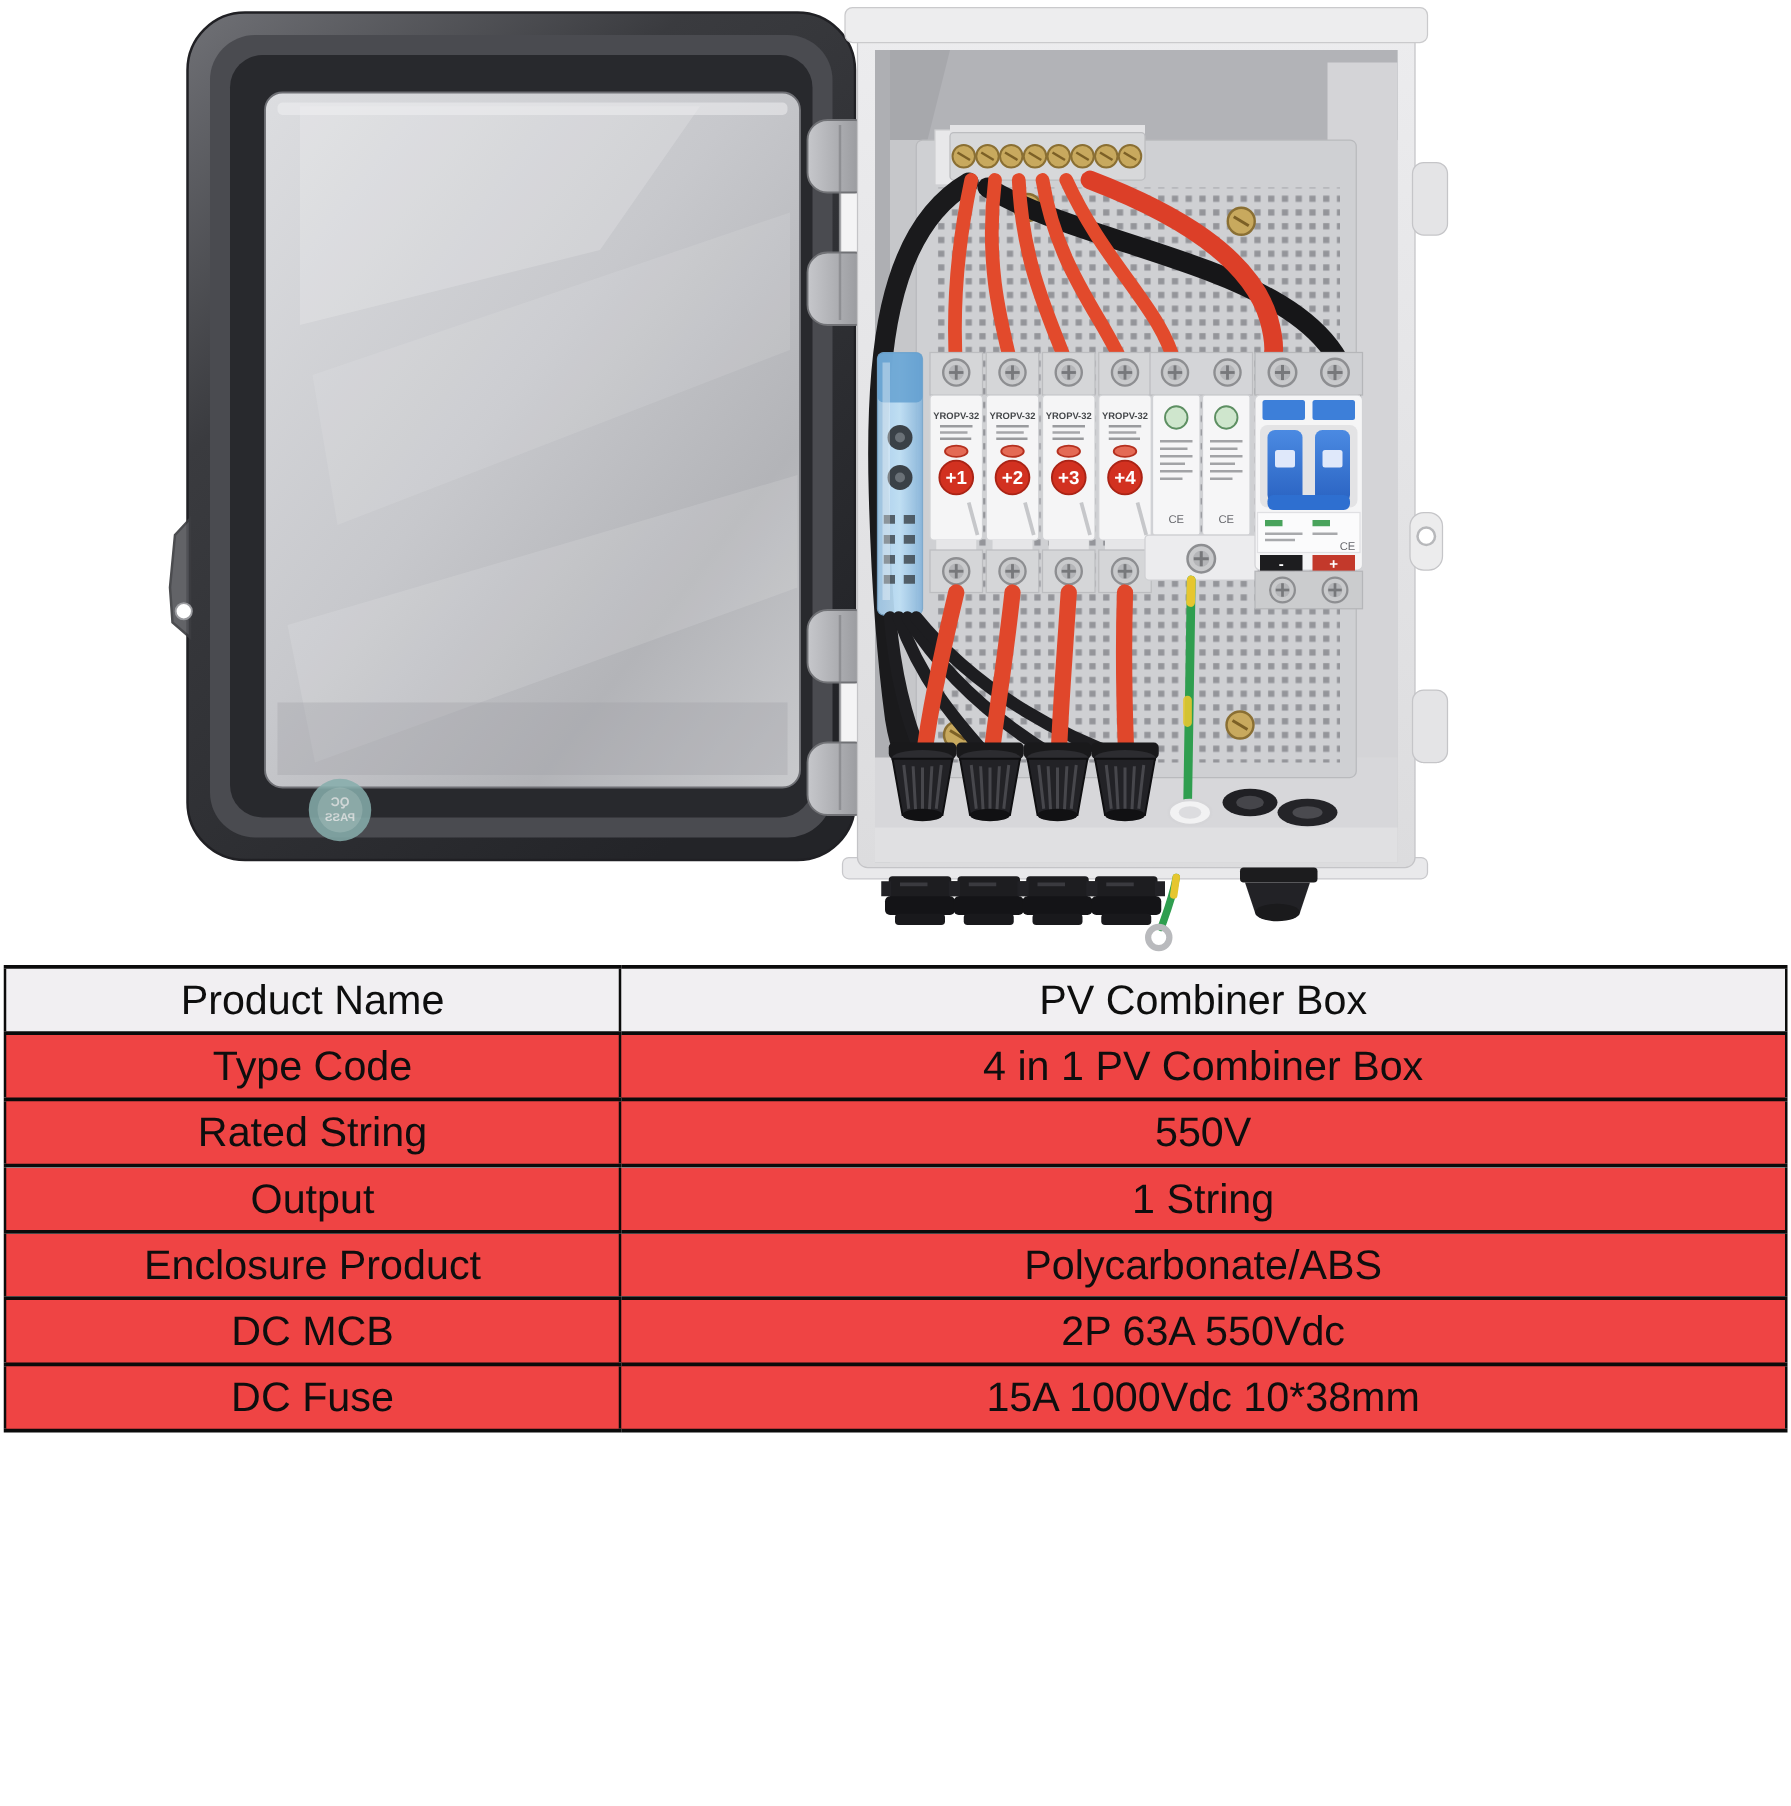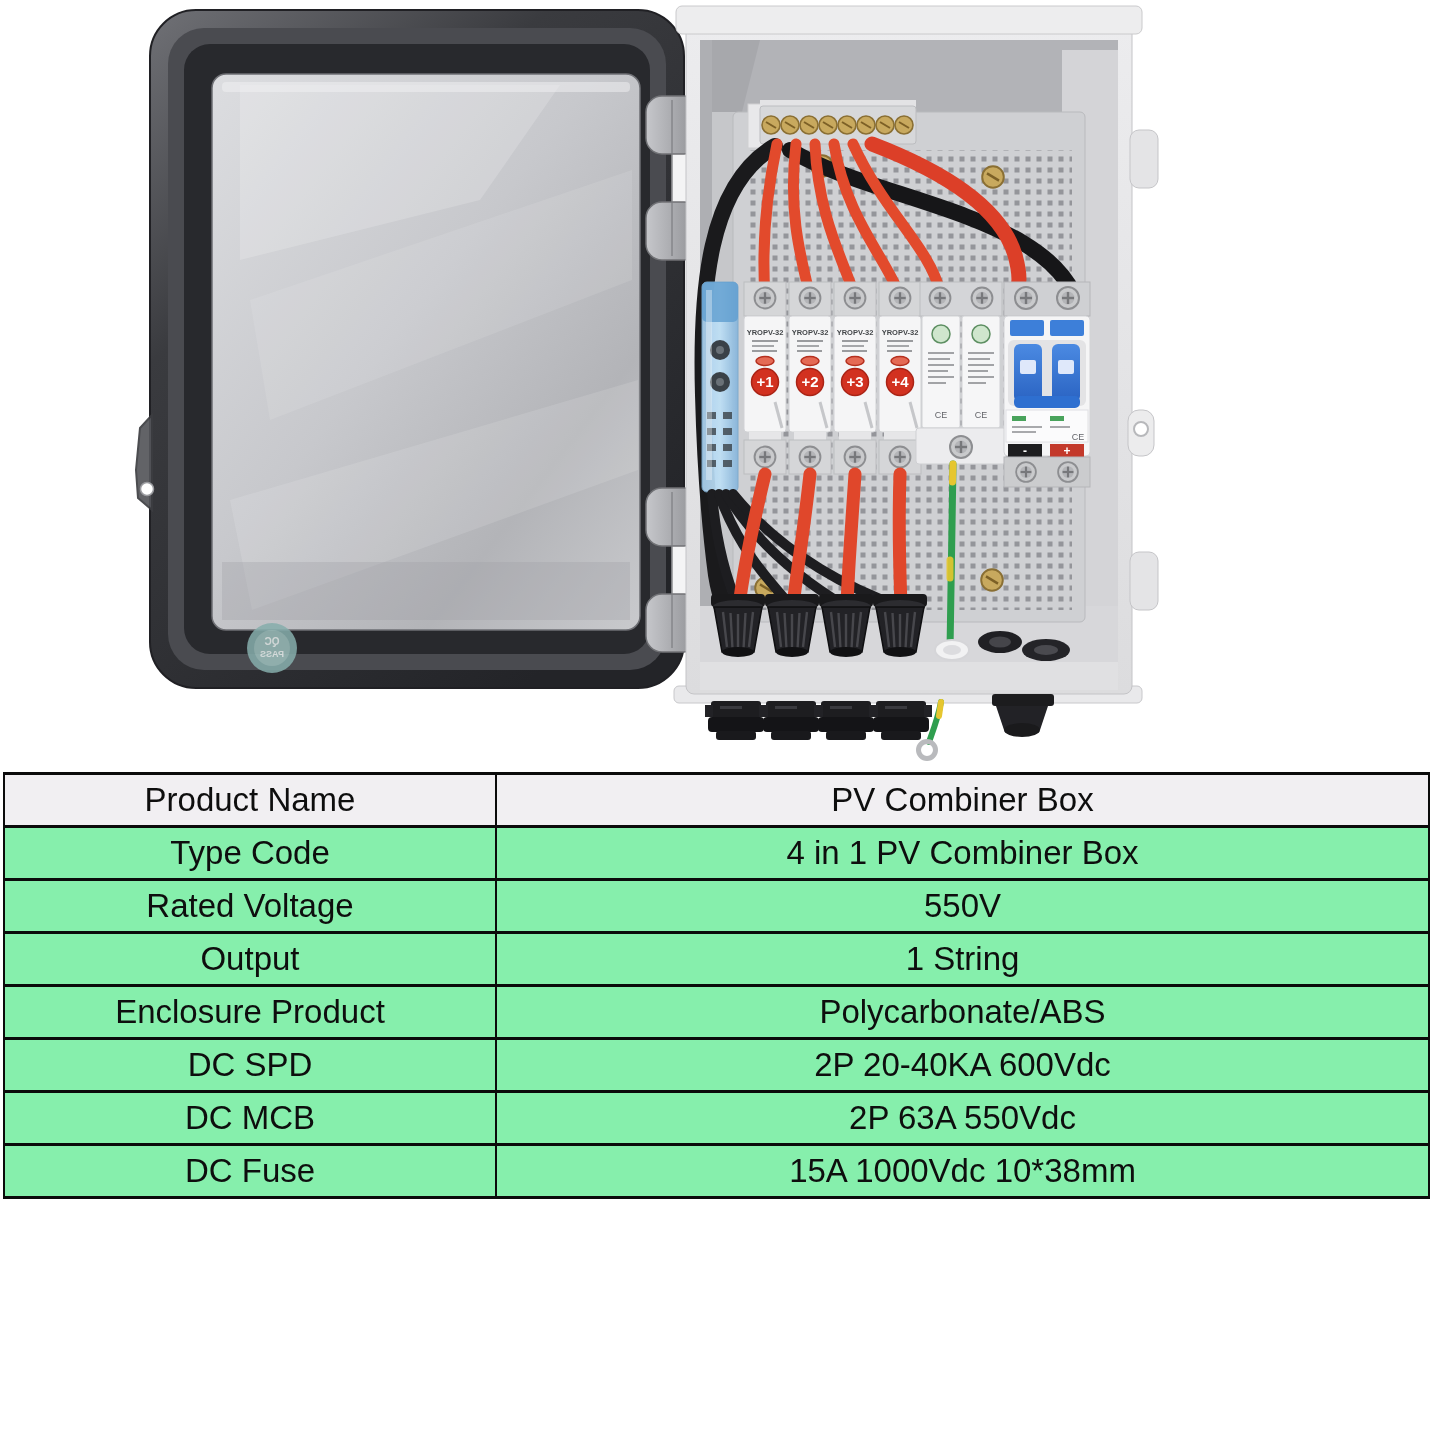--- a/index.html
+++ b/index.html
@@ -9,21 +9,21 @@
   .spec-wrap{width:1427px;margin:0 3px;border-radius:30px;}
   table.spec-table{width:100%;border-collapse:collapse;table-layout:fixed;}
   table.spec-table td{
     border-left:2px solid #0b0b0b;border-right:2px solid #0b0b0b;
     border-top:3px solid #0b0b0b;border-bottom:3px solid #0b0b0b;
     height:50px;text-align:center;vertical-align:middle;
     font-size:33px;color:#0e0e0e;padding:0;white-space:nowrap;overflow:hidden;
   }
   td.label-col{width:490px;}
   tr.row-head td{background:#f1eff2;}
-  tr.row-green td{background:#86efac;}
+  tr.row-green td{background:#ef4444;}
   .svg-text{font-family:"Liberation Sans", sans-serif;}
 </style>
 </head>
 <body>
 
 <div class="photo-area">
 <svg width="1433" height="772" viewBox="0 0 1433 772" xmlns="http://www.w3.org/2000/svg">
   <defs>
     <linearGradient id="lidFrame" x1="0" y1="0" x2="0.7" y2="1">
       <stop offset="0" stop-color="#707176"></stop>
@@ -349,34 +349,30 @@
     <tbody>
       <tr class="row-head">
         <td class="label-col">Product Name</td>
         <td>PV Combiner Box</td>
       </tr>
       <tr class="row-green">
         <td class="label-col">Type Code</td>
         <td>4 in 1 PV Combiner Box</td>
       </tr>
       <tr class="row-green">
-        <td class="label-col">Rated Voltage</td>
+        <td class="label-col">Rated String</td>
         <td>550V</td>
       </tr>
       <tr class="row-green">
         <td class="label-col">Output</td>
         <td>1 String</td>
       </tr>
       <tr class="row-green">
         <td class="label-col">Enclosure Product</td>
         <td>Polycarbonate/ABS</td>
-      </tr>
-      <tr class="row-green">
-        <td class="label-col">DC SPD</td>
-        <td>2P 20-40KA 600Vdc</td>
       </tr>
       <tr class="row-green">
         <td class="label-col">DC MCB</td>
         <td>2P 63A 550Vdc</td>
       </tr>
       <tr class="row-green">
         <td class="label-col">DC Fuse</td>
         <td>15A 1000Vdc 10*38mm</td>
       </tr>
     </tbody>

